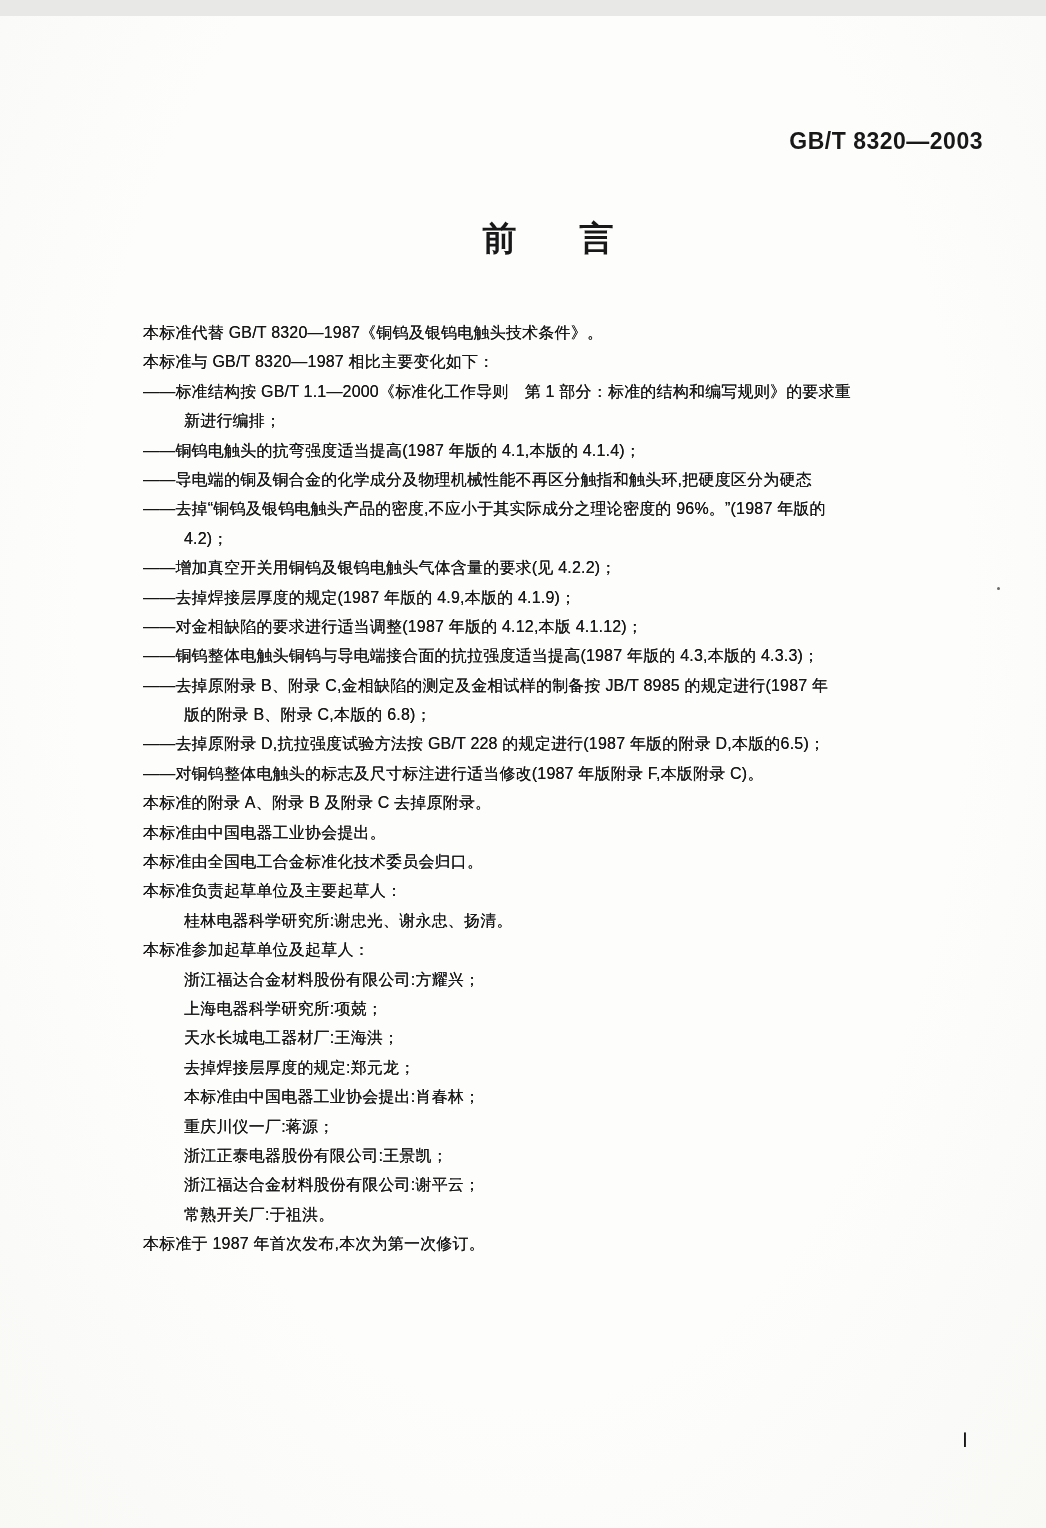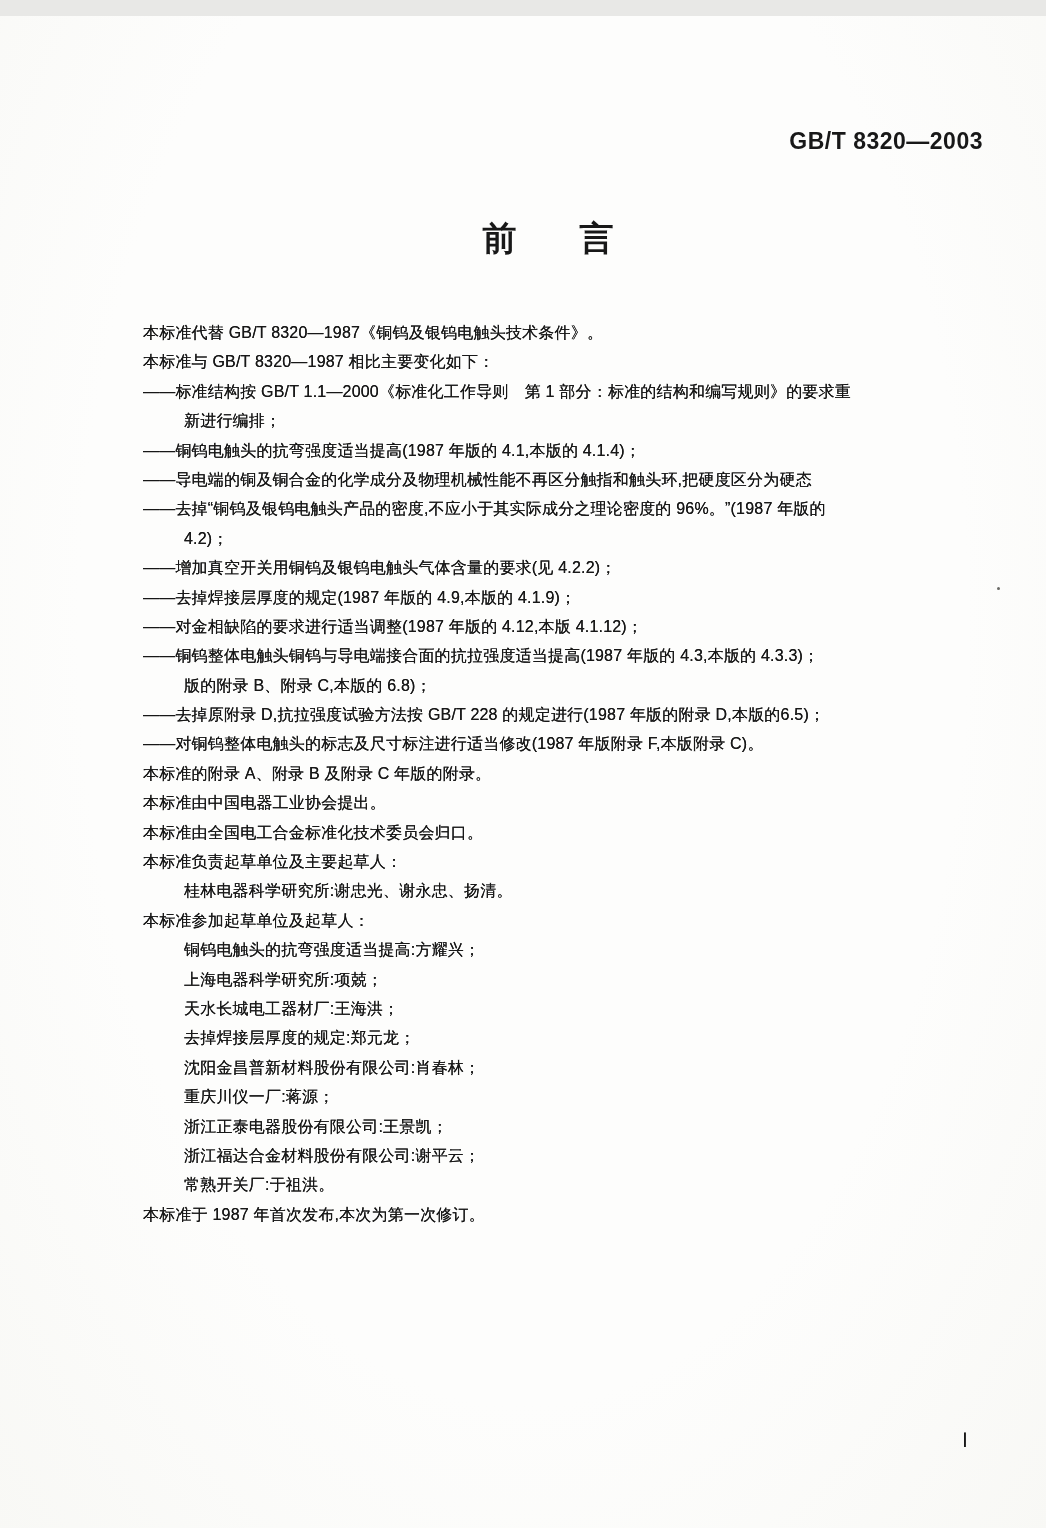--- a/index.html
+++ b/index.html
@@ -91,34 +91,35 @@
       <div class="line">——标准结构按 GB/T 1.1—2000《标准化工作导则　第 1 部分：标准的结构和编写规则》的要求重</div>
       <div class="line indent">新进行编排；</div>
       <div class="line">——铜钨电触头的抗弯强度适当提高(1987 年版的 4.1,本版的 4.1.4)；</div>
       <div class="line">——导电端的铜及铜合金的化学成分及物理机械性能不再区分触指和触头环,把硬度区分为硬态</div>
       <div class="line">——去掉“铜钨及银钨电触头产品的密度,不应小于其实际成分之理论密度的 96%。”(1987 年版的</div>
       <div class="line indent">4.2)；</div>
       <div class="line">——增加真空开关用铜钨及银钨电触头气体含量的要求(见 4.2.2)；</div>
       <div class="line">——去掉焊接层厚度的规定(1987 年版的 4.9,本版的 4.1.9)；</div>
       <div class="line">——对金相缺陷的要求进行适当调整(1987 年版的 4.12,本版 4.1.12)；</div>
       <div class="line">——铜钨整体电触头铜钨与导电端接合面的抗拉强度适当提高(1987 年版的 4.3,本版的 4.3.3)；</div>
+      <div class="line">——去掉原附录 B、附录 C,金相缺陷的测定及金相试样的制备按 JB/T 8985 的规定进行(1987 年</div>
       <div class="line indent">版的附录 B、附录 C,本版的 6.8)；</div>
       <div class="line">——去掉原附录 D,抗拉强度试验方法按 GB/T 228 的规定进行(1987 年版的附录 D,本版的6.5)；</div>
       <div class="line">——对铜钨整体电触头的标志及尺寸标注进行适当修改(1987 年版附录 F,本版附录 C)。</div>
-      <div class="line">本标准的附录 A、附录 B 及附录 C 年版的附录。</div>
+      <div class="line">本标准的附录 A、附录 B 及附录 C 去掉原附录。</div>
       <div class="line">本标准由中国电器工业协会提出。</div>
       <div class="line">本标准由全国电工合金标准化技术委员会归口。</div>
       <div class="line">本标准负责起草单位及主要起草人：</div>
       <div class="line indent">桂林电器科学研究所:谢忠光、谢永忠、扬清。</div>
       <div class="line">本标准参加起草单位及起草人：</div>
-      <div class="line indent">铜钨电触头的抗弯强度适当提高:方耀兴；</div>
+      <div class="line indent">浙江福达合金材料股份有限公司:方耀兴；</div>
       <div class="line indent">上海电器科学研究所:项兢；</div>
       <div class="line indent">天水长城电工器材厂:王海洪；</div>
       <div class="line indent">去掉焊接层厚度的规定:郑元龙；</div>
-      <div class="line indent">沈阳金昌普新材料股份有限公司:肖春林；</div>
+      <div class="line indent">本标准由中国电器工业协会提出:肖春林；</div>
       <div class="line indent">重庆川仪一厂:蒋源；</div>
       <div class="line indent">浙江正泰电器股份有限公司:王景凯；</div>
       <div class="line indent">浙江福达合金材料股份有限公司:谢平云；</div>
       <div class="line indent">常熟开关厂:于祖洪。</div>
       <div class="line">本标准于 1987 年首次发布,本次为第一次修订。</div>
     </div>
 
   <span class="speck"></span>
 
   <div class="page-number">Ⅰ</div>

